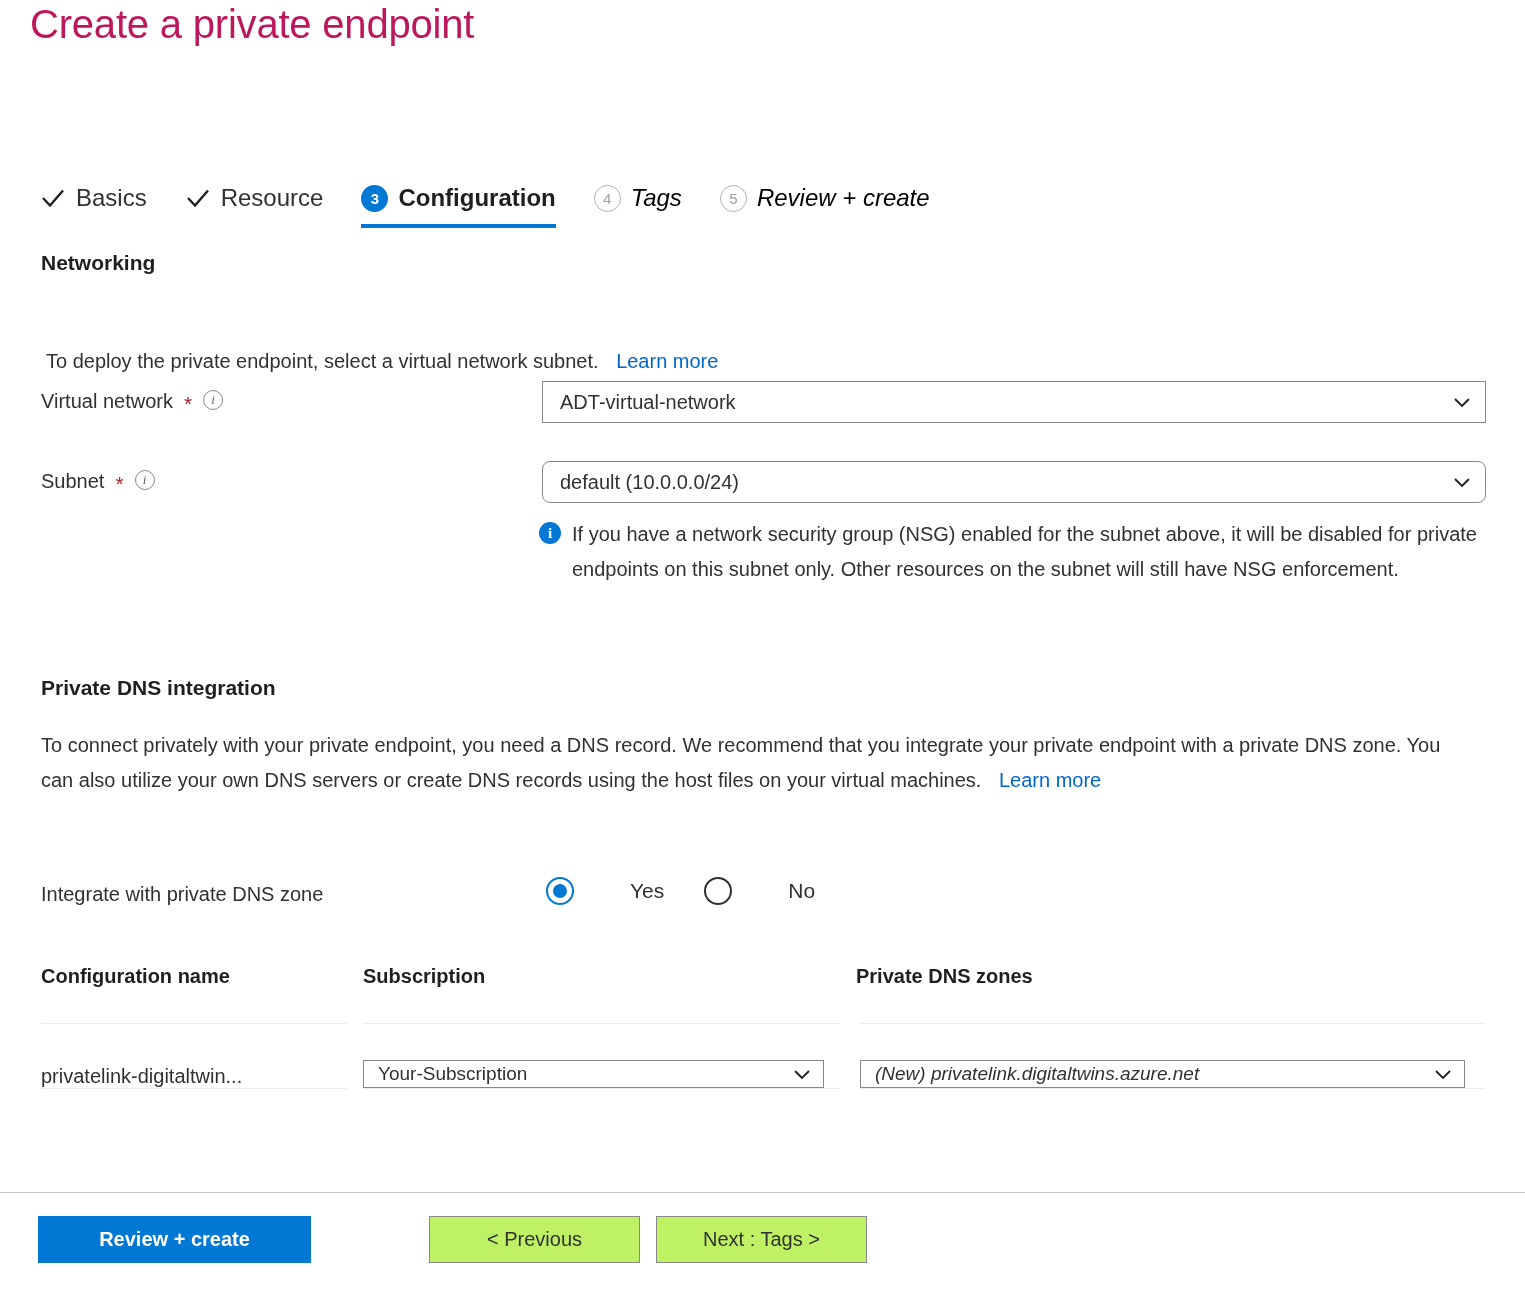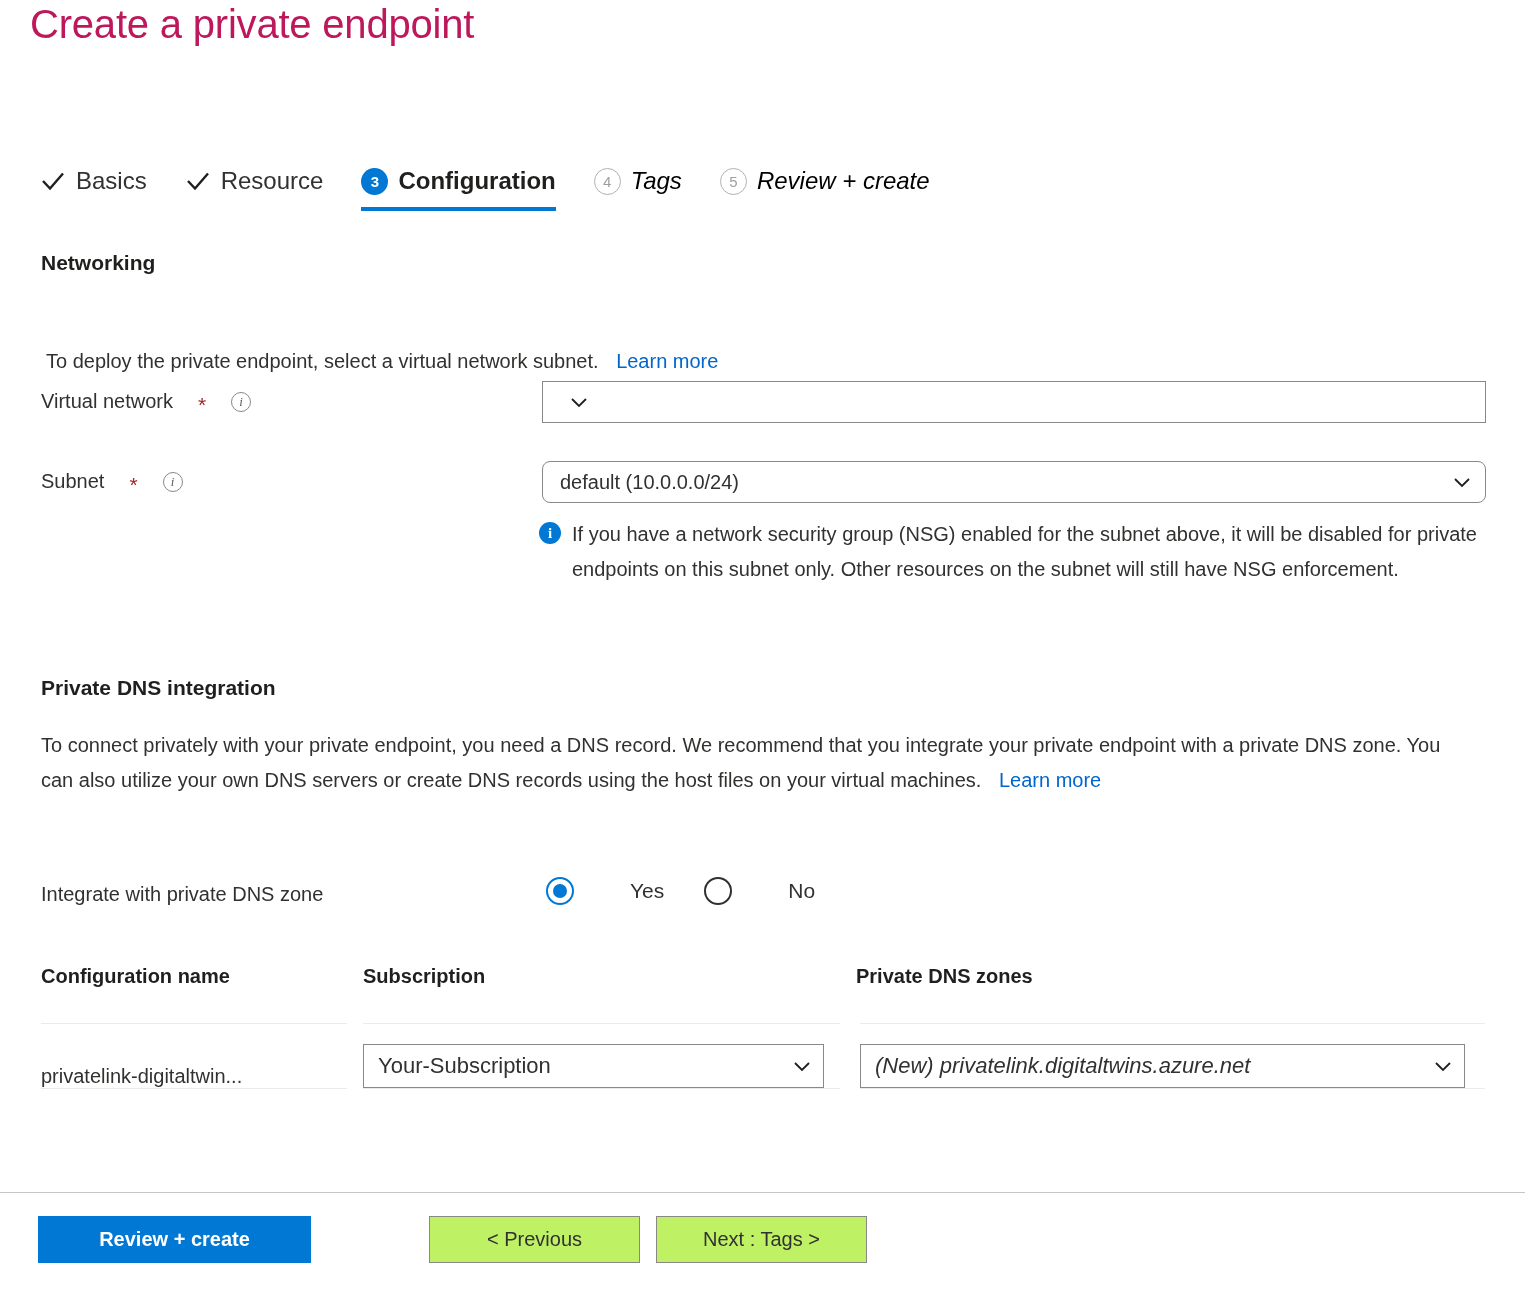--- a/index.html
+++ b/index.html
@@ -31,23 +31,23 @@
     font-weight: 400;
     color: #be185d;
     letter-spacing: -0.2px;
     white-space: nowrap;
   }
 
   
   .wizard-tabs {
     position: absolute;
     left: 40px;
-    top: 160px;
-    display: flex;
-    align-items: flex-start;
+    top: 172px;
+    display: flex;
+    align-items: center;
     height: 52px;
   }
   .wizard-tab {
     display: flex;
     align-items: center;
     gap: 10px;
     height: 42px;
     margin-right: 38px;
     position: relative;
     cursor: pointer;
@@ -120,22 +120,21 @@
     cursor: pointer;
   }
 
   
   .field-label {
     position: absolute;
     left: 41px;
     font-size: 20px;
     color: #323130;
     display: flex;
-    align-items: center;
-    gap: 25px;
+    gap: 11px;
     white-space: nowrap;
   }
   .req-star {
     color: #a4262c;
     font-size: 21px;
     line-height: 1;
     position: relative;
     top: 3px;
   }
   .info-circle {
@@ -293,26 +292,26 @@
     color: #323130;
     white-space: nowrap;
     overflow: hidden;
     text-overflow: ellipsis;
   }
   .inline-dd {
     position: relative;
     box-sizing: border-box;
     border: 1px solid #8a8886;
     background: #ffffff;
-    height: 44px;
+    height: 28px;
     display: flex;
     align-items: center;
     padding: 0 10px 0 14px;
     cursor: pointer;
-    font-size: 22px;
+    font-size: 19px;
     color: #323130;
   }
   .inline-dd .dd-value {
     flex: 1 1 auto;
     overflow: hidden;
     text-overflow: ellipsis;
     white-space: nowrap;
   }
 
   
@@ -409,20 +408,21 @@
     <span>To deploy the private endpoint, select a virtual network subnet.</span>
     <a class="link" style="margin-left:12px;">Learn more</a>
   </div>
 
   <div class="field-label" style="top:390px;">
     <span>Virtual network</span>
     <span class="req-star">*</span>
     <span class="info-circle">i</span>
   </div>
   <div class="dropdown" style="left:542px; top:381px; width:944px; height:42px;">
+    <span class="dd-value">ADT-virtual-network</span>
     <span class="chevron">
       <svg viewBox="0 0 22 22" width="22" height="22" aria-hidden="true">
         <path d="M4 8 L11 15 L18 8" fill="none" stroke="#201f1e" stroke-width="1.8"></path>
       </svg>
     </span>
   </div>
 
   <div class="field-label" style="top:470px;">
     <span>Subnet</span>
     <span class="req-star">*</span>

